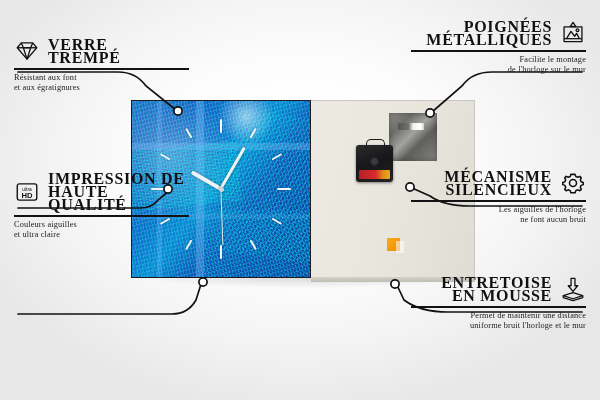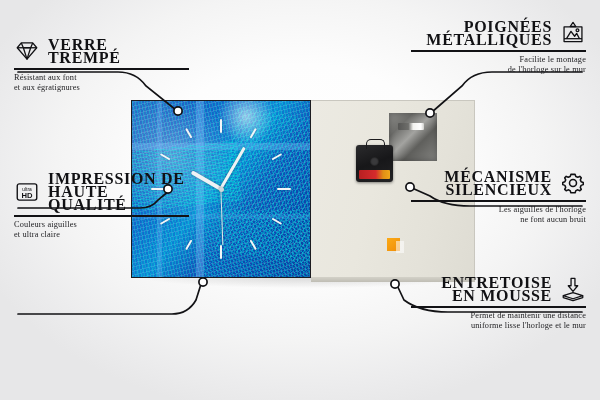--- a/index.html
+++ b/index.html
@@ -359,17 +359,17 @@
             <g fill="none" stroke="currentColor" stroke-width="1.6" stroke-linejoin="round">
           <path d="M13.6 3 h4.8 v9 h3.4 L16 19 l-5.8-7 h3.4 z"></path>
           <path d="M16 20.4 L28 24.2 L16 28 L4 24.2 Z"></path>
           <path d="M4 24.2 v2.3 L16 30.3 L28 26.5 v-2.3"></path>
         </g>
           </svg>
       </span>
     </div>
     <div class="cal-rule"></div>
     <div class="cal-sub">
-      <span>Permet de maintenir une distance</span><br><span>uniforme lisse l'horloge et le mur</span>
+      <span>Permet de maintenir une distance</span><br><span>uniforme bruit l'horloge et le mur</span>
     </div>
   </div>
 
 </div>
 
 </body></html>

